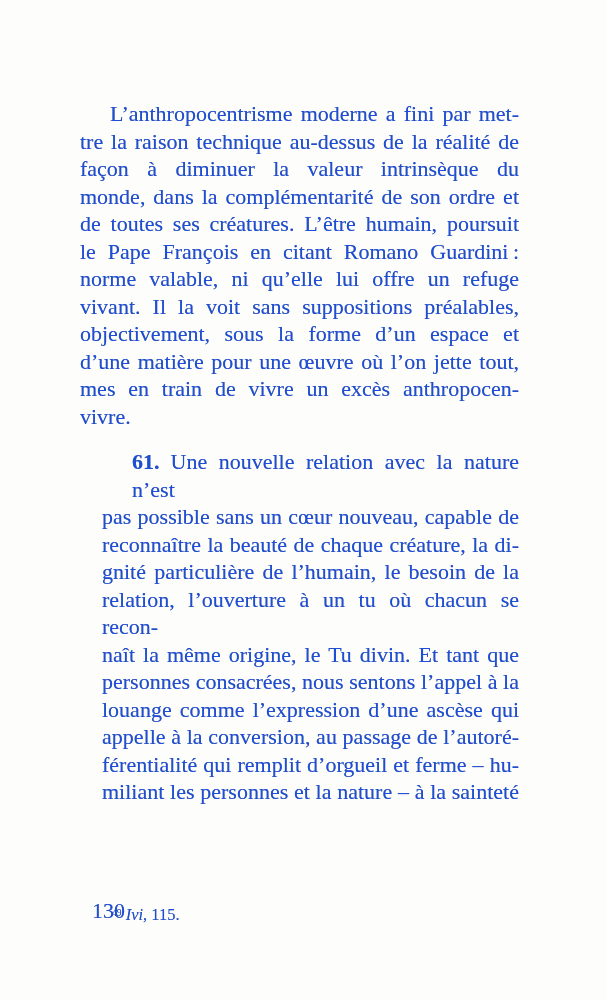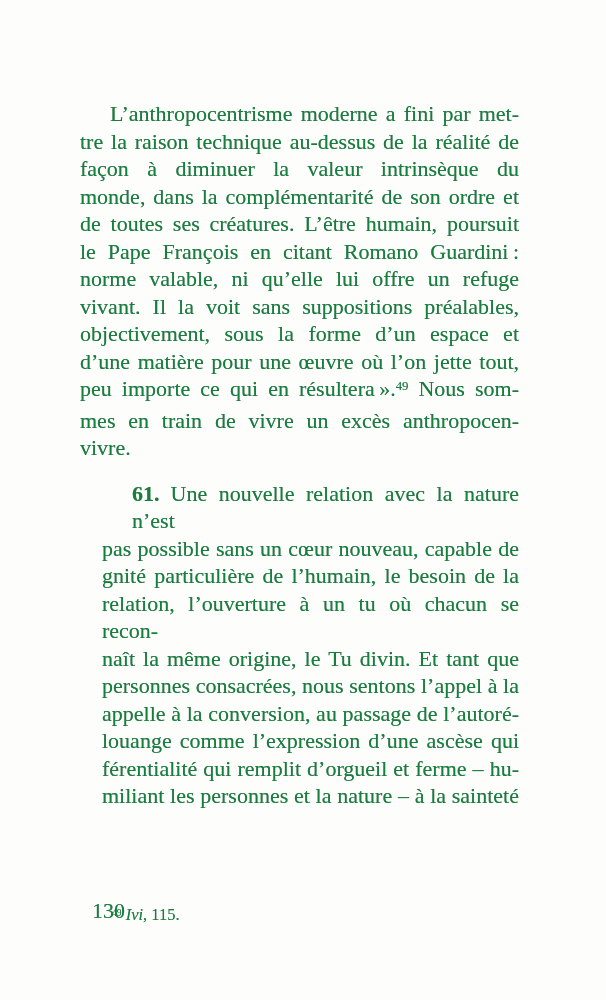--- a/index.html
+++ b/index.html
@@ -7,21 +7,21 @@
     margin: 0;
     padding: 0;
     background: #ffffff;
   }
   .page {
     position: relative;
     width: 606px;
     height: 1000px;
     background: #fdfdfc;
     font-family: "Liberation Serif", "DejaVu Serif", serif;
-    color: #15803d;
+    color: #1d4ed8;
     overflow: hidden;
   }
   .text-block {
     position: absolute;
     left: 80px;
     top: 100px;
     width: 439px;
     font-size: 22px;
     line-height: 27.5px;
     text-shadow: 0 0 0.5px rgba(40,40,40,0.45);
@@ -76,32 +76,32 @@
         <div class="line indent"><span>L’anthropocentrisme moderne a fini par met-</span></div>
         <div class="line"><span>tre la raison technique au-dessus de la réalité de</span></div>
         <div class="line"><span>façon à diminuer la valeur intrinsèque du</span></div>
         <div class="line"><span>monde, dans la complémentarité de son ordre et</span></div>
         <div class="line"><span>de toutes ses créatures. L’être humain, poursuit</span></div>
         <div class="line"><span>le Pape François en citant Romano Guardini :</span></div>
         <div class="line"><span>norme valable, ni qu’elle lui offre un refuge</span></div>
         <div class="line"><span>vivant. Il la voit sans suppositions préalables,</span></div>
         <div class="line"><span>objectivement, sous la forme d’un espace et</span></div>
         <div class="line"><span>d’une matière pour une œuvre où l’on jette tout,</span></div>
-        <div class="line"><span>peu importe ce qui en résultera ».</span><span class="seg-sup">49</span><span> Nous som-</span></div>
         <div class="line"><span>mes en train de vivre un excès anthropocen-</span></div>
         <div class="line flush-last"><span>vivre.</span></div>
       </div>
       <div class="paragraph">
         <div class="line indent"><span class="seg-bold">61.</span><span> Une nouvelle relation avec la nature n’est</span></div>
         <div class="line"><span>pas possible sans un cœur nouveau, capable de</span></div>
+        <div class="line"><span>reconnaître la beauté de chaque créature, la di-</span></div>
         <div class="line"><span>gnité particulière de l’humain, le besoin de la</span></div>
         <div class="line"><span>relation, l’ouverture à un tu où chacun se recon-</span></div>
         <div class="line"><span>naît la même origine, le Tu divin. Et tant que</span></div>
         <div class="line"><span>personnes consacrées, nous sentons l’appel à la</span></div>
+        <div class="line"><span>louange comme l’expression d’une ascèse qui</span></div>
         <div class="line"><span>appelle à la conversion, au passage de l’autoré-</span></div>
-        <div class="line"><span>louange comme l’expression d’une ascèse qui</span></div>
         <div class="line"><span>férentialité qui remplit d’orgueil et ferme – hu-</span></div>
         <div class="line"><span>miliant les personnes et la nature – à la sainteté</span></div>
       </div>
     </div>
   <div class="footnote"><span class="seg-sup">49</span><span> </span><span class="seg-italic">Ivi</span><span>, 115.</span></div>
   <div class="page-number">130</div>
 </div>
 
 </body></html>

